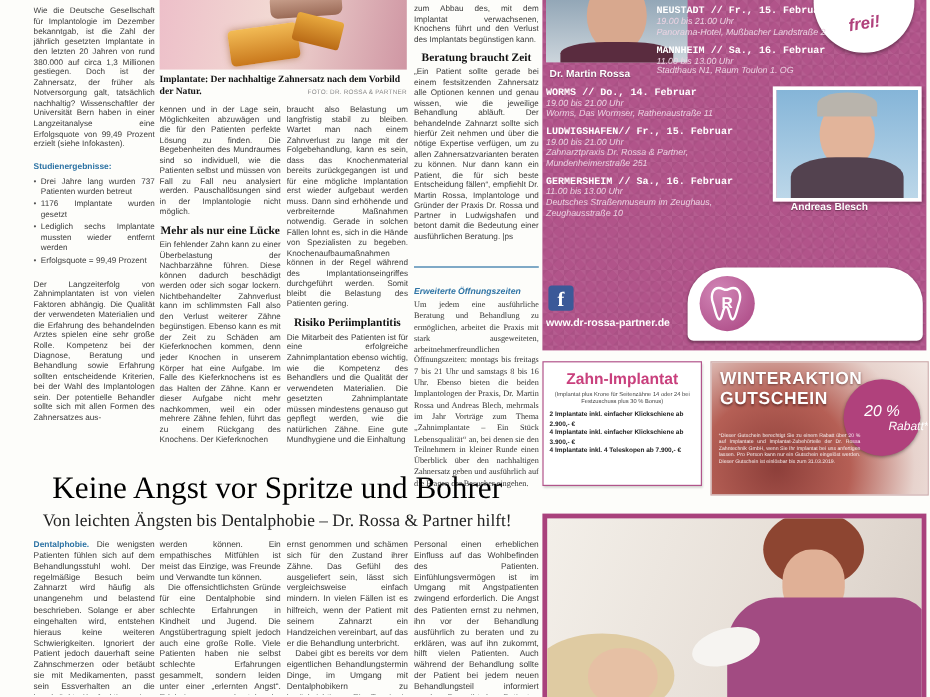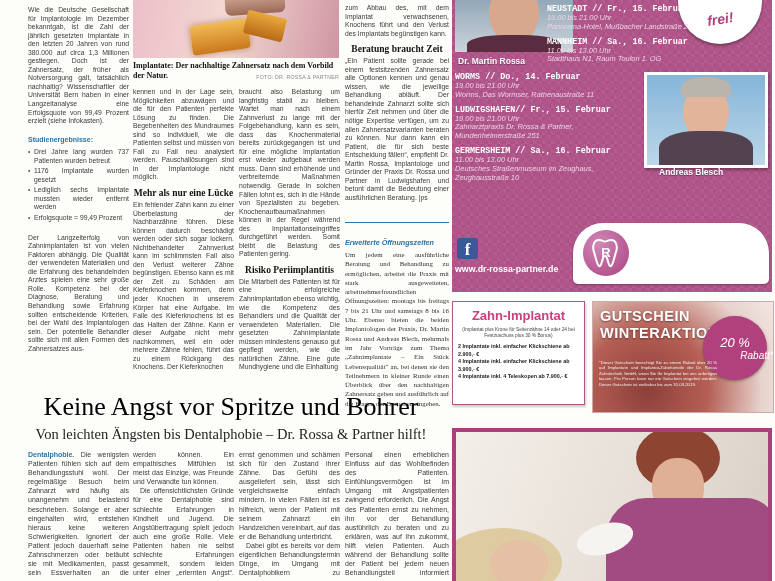--- a/index.html
+++ b/index.html
@@ -231,22 +231,22 @@
   <div class="offer">
     <div class="o-t">Zahn-Implantat</div>
     <div class="o-note">(Implantat plus Krone für Seitenzähne 14 oder 24 bei Festzuschuss plus 30 % Bonus)</div>
     <div class="o-line">2 Implantate inkl. einfacher Klickschiene ab 2.900,- €</div>
     <div class="o-line">4 Implantate inkl. einfacher Klickschiene ab 3.900,- €</div>
     <div class="o-line">4 Implantate inkl. 4 Teleskopen ab 7.900,- €</div>
   </div>
 
   <div class="coupon">
     <div class="c-t">
+      <div>WINTERAKTION</div>
       <div>GUTSCHEIN</div>
-      <div>WINTERAKTION</div>
     </div>
     <div class="cbadge">
       <div class="cb1">20 %</div>
       <div class="cb2">Rabatt*</div>
     </div>
     <div class="cfine">*Dieser Gutschein berechtigt Sie zu einem Rabatt über 20 % auf Implantate und Implantat-Zubehörteile der Dr. Rossa Zahntechnik GmbH, wenn Sie Ihr Implantat bei uns anfertigen lassen. Pro Person kann nur ein Gutschein eingelöst werden. Dieser Gutschein ist einlösbar bis zum 31.03.2019.</div>
   </div>
 
   <div class="headline">Keine Angst vor Spritze und Bohrer</div>
   <div class="subhead">Von leichten Ängsten bis Dentalphobie – Dr. Rossa &amp; Partner hilft!</div>

